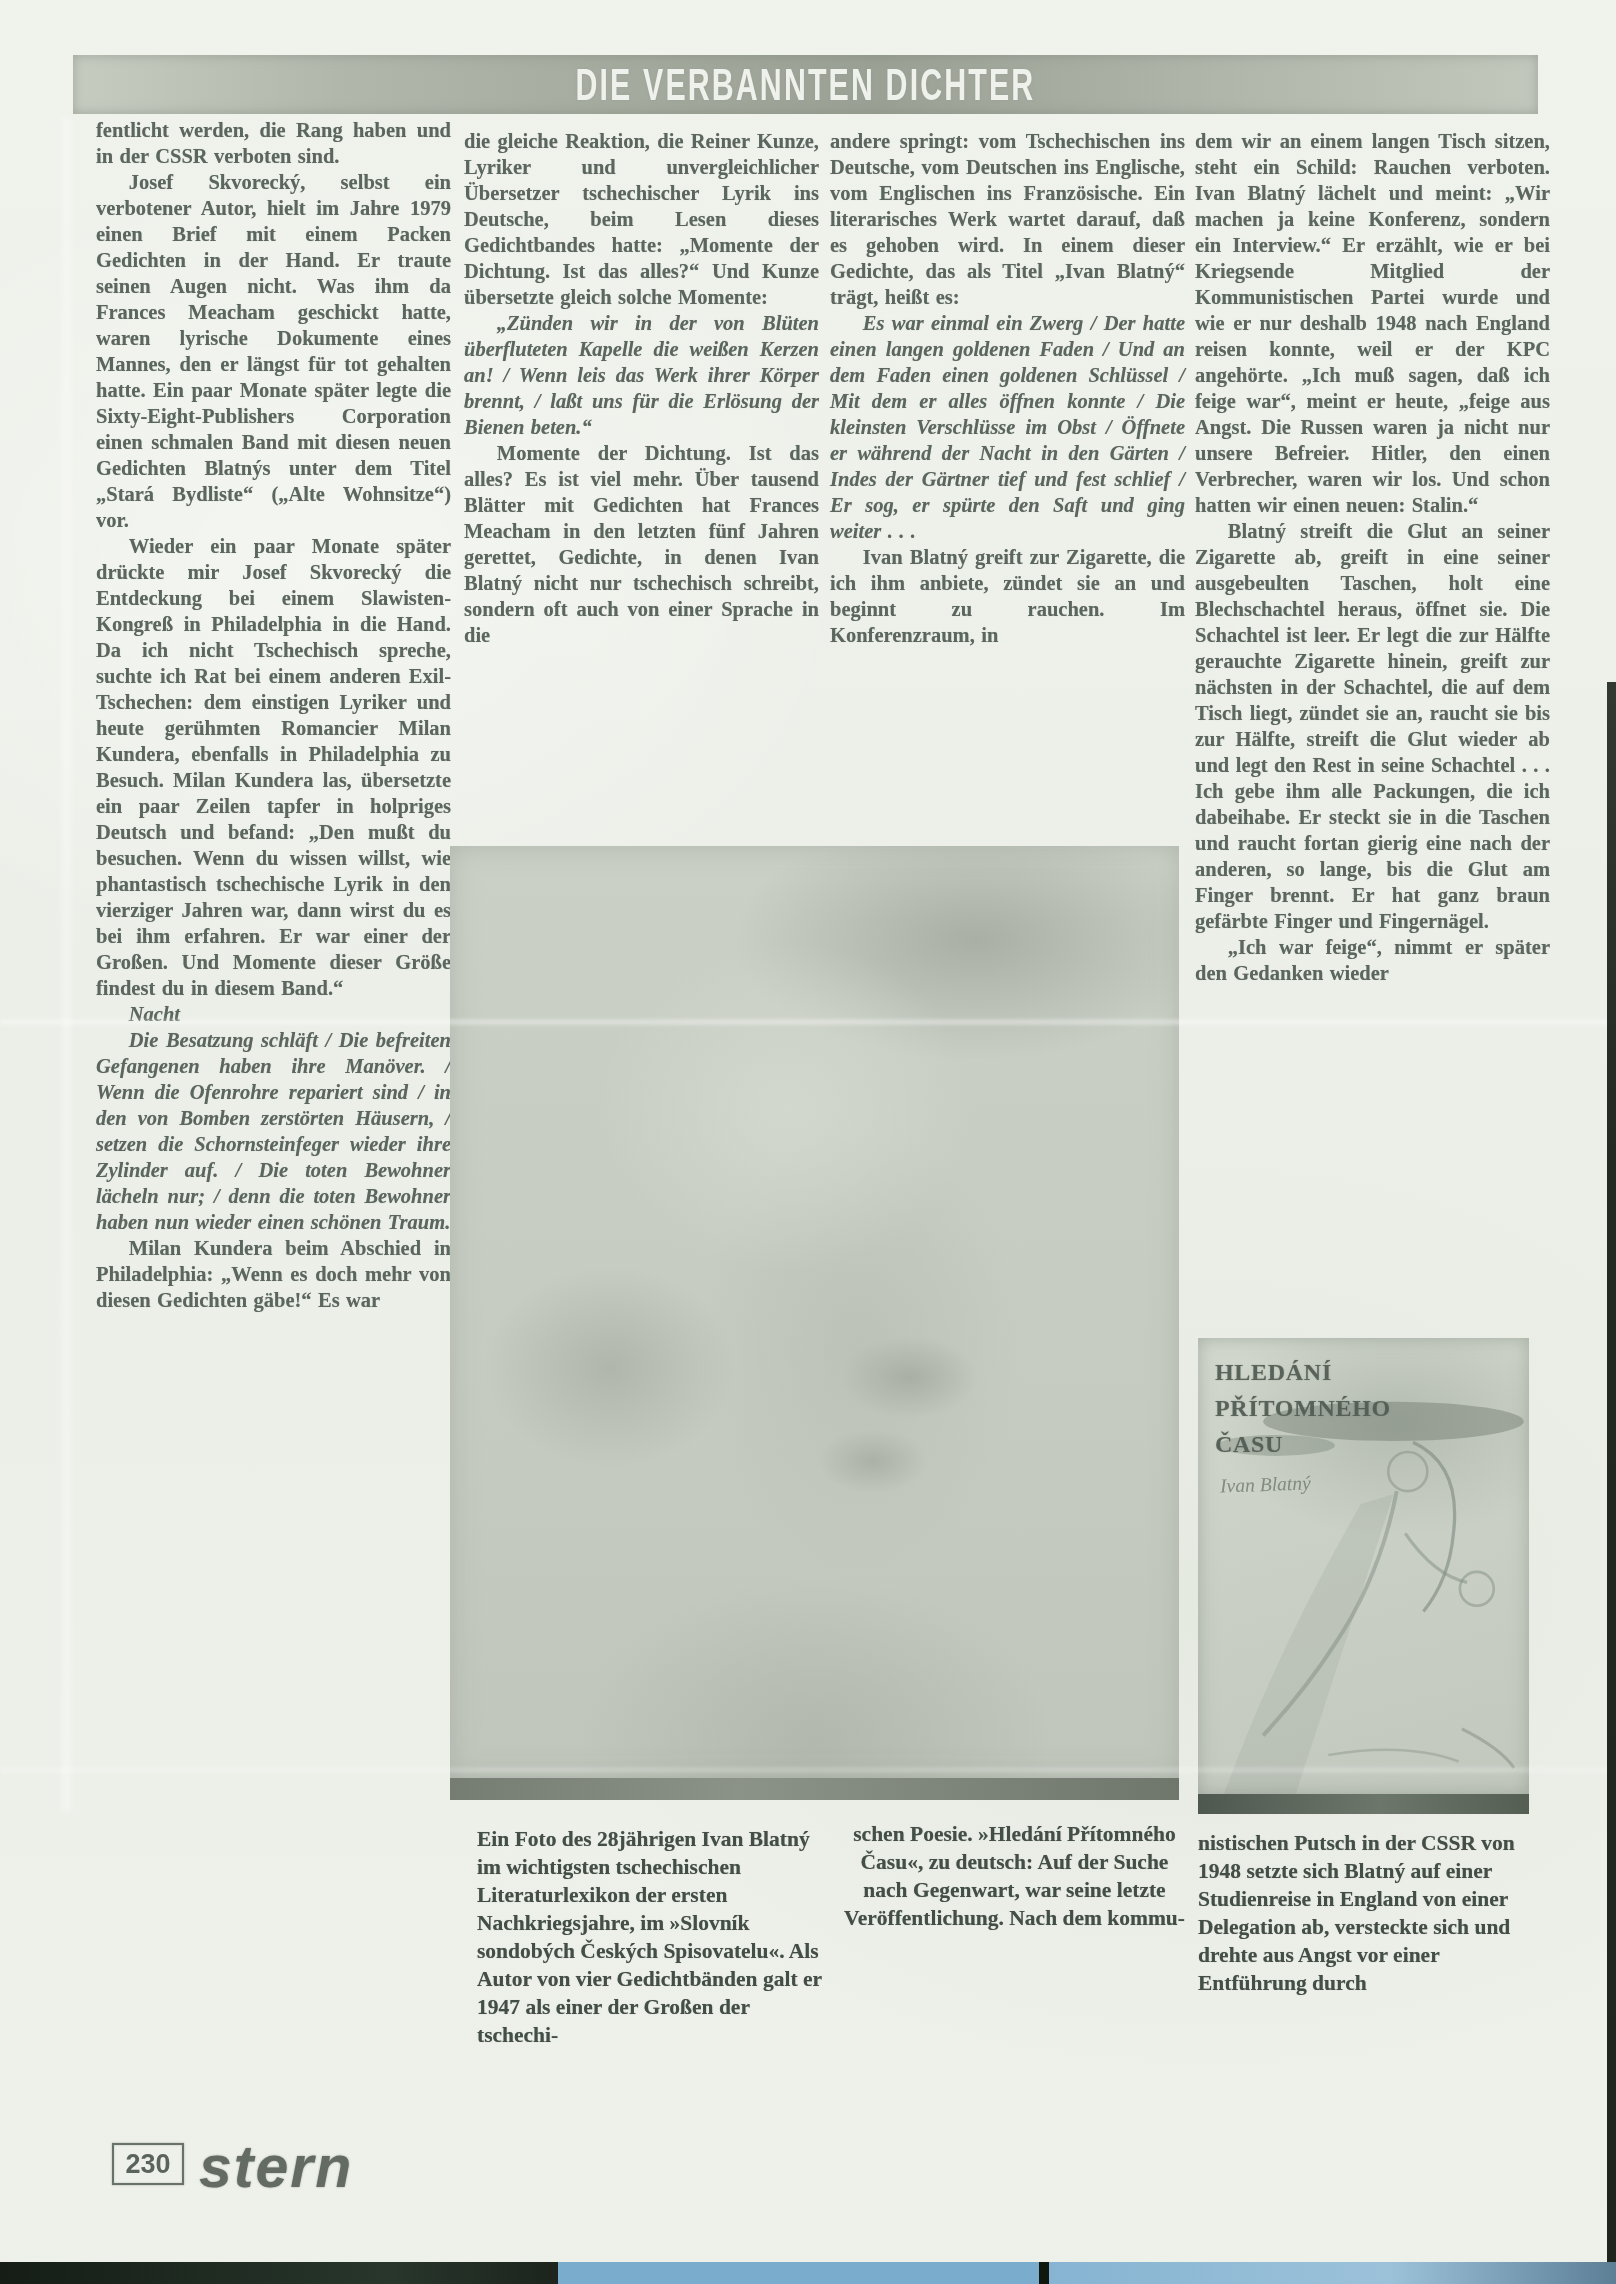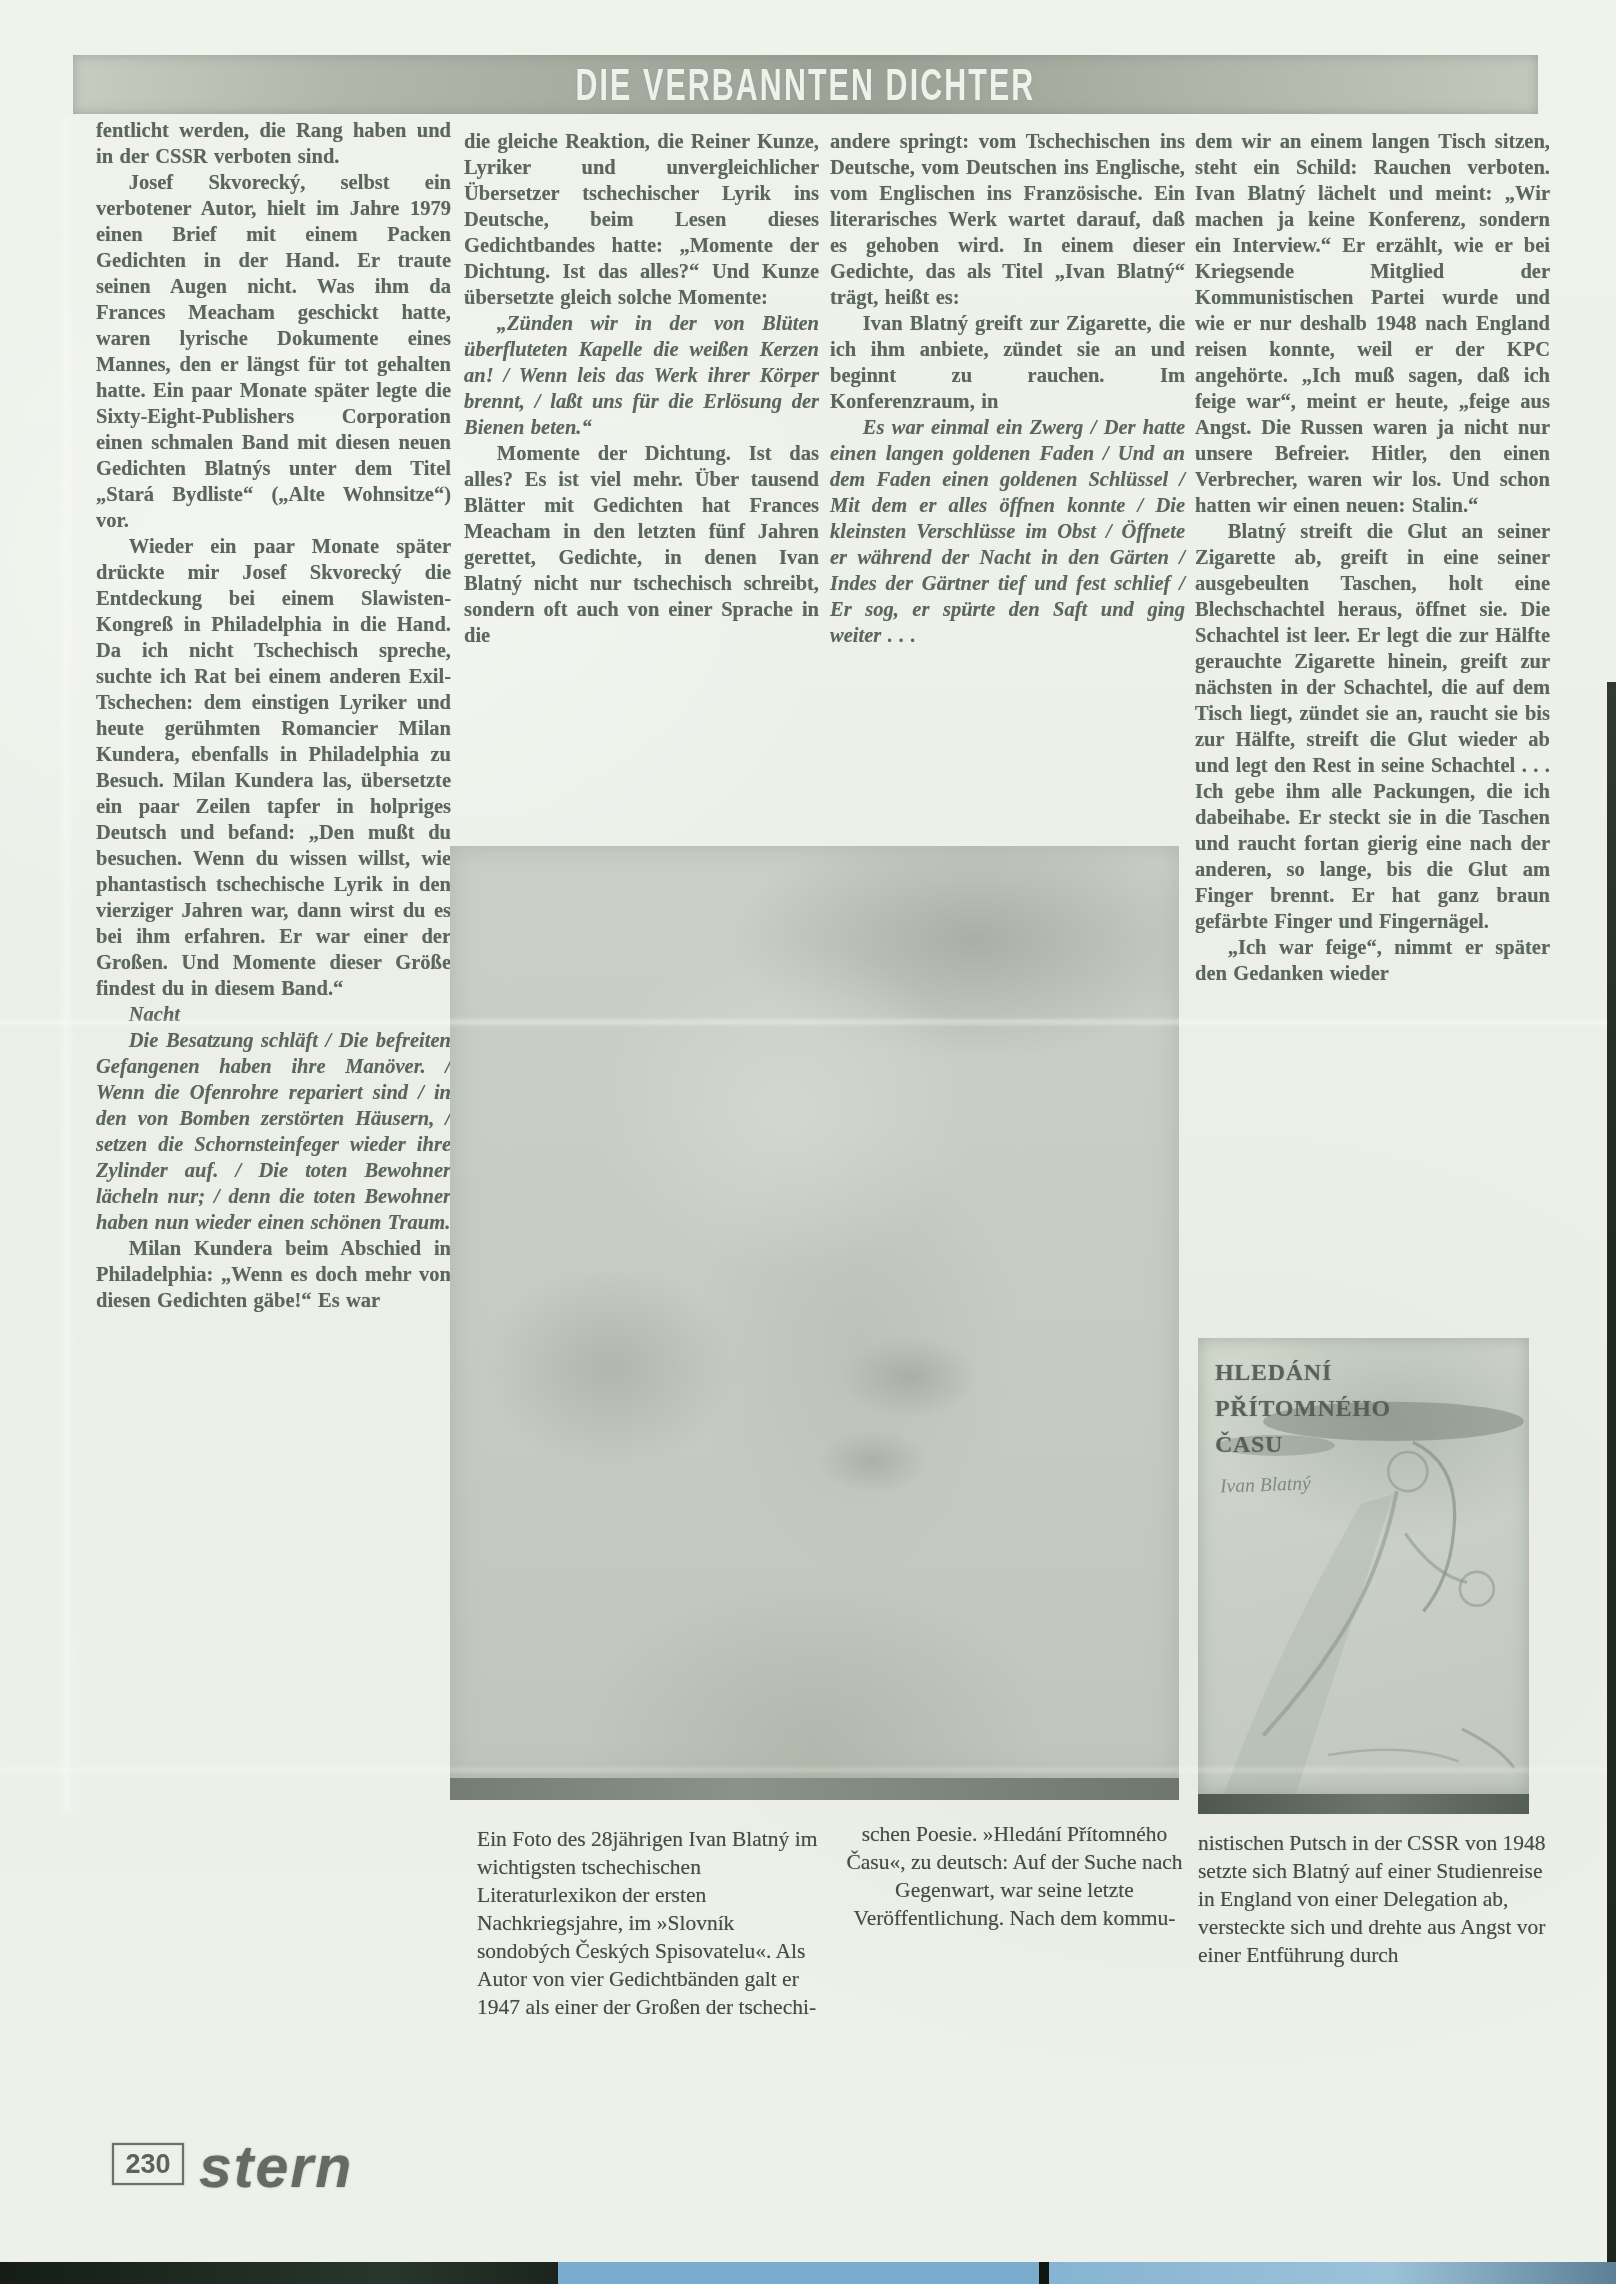--- a/index.html
+++ b/index.html
@@ -79,21 +79,21 @@
     font-style:italic;font-size:19.6px;color:rgba(110,121,111,0.8);
     transform:rotate(-2deg);
   }
   .cover-bottom{
     position:absolute;left:1198px;top:1794px;width:331px;height:19.6px;
     background:linear-gradient(90deg,#4f584e,#6d766b 55%,#555e53);
   }
   
   .caption{
     position:absolute;
-    font-weight:400;font-size:21.5px;line-height:28px;color:#434e46;
+    font-weight:700;font-size:21.5px;line-height:28px;color:#434e46;
     text-shadow:0 0 0.7px rgba(70,80,72,0.5);
   }
   
   .page-number{
     position:absolute;left:112px;top:2143px;width:68px;height:38px;
     border:2.6px solid #68716a;display:flex;align-items:center;justify-content:center;
     font-family:"Liberation Sans", sans-serif;font-weight:700;font-size:27px;color:#5b645c;
     box-shadow:0 0 2px rgba(100,110,100,0.5), inset 0 0 2px rgba(100,110,100,0.4);
   }
   .stern-logo{
@@ -129,22 +129,22 @@
       <p class="para poem indent">Die Besatzung schläft / Die befreiten Gefangenen haben ihre Manöver. / Wenn die Ofenrohre repariert sind / in den von Bomben zerstörten Häusern, / setzen die Schornsteinfeger wieder ihre Zylinder auf. / Die toten Bewohner lächeln nur; / denn die toten Bewohner haben nun wieder einen schönen Traum.</p>
       <p class="para body indent">Milan Kundera beim Abschied in Philadelphia: „Wenn es doch mehr von diesen Gedichten gäbe!“ Es war</p>
     </div>
   <div class="col" style="left:464px;top:128px;">
       <p class="para body">die gleiche Reaktion, die Reiner Kunze, Lyriker und unvergleichlicher Übersetzer tschechischer Lyrik ins Deutsche, beim Lesen dieses Gedichtbandes hatte: „Momente der Dichtung. Ist das alles?“ Und Kunze übersetzte gleich solche Momente:</p>
       <p class="para poem indent">„Zünden wir in der von Blüten überfluteten Kapelle die weißen Kerzen an! / Wenn leis das Werk ihrer Körper brennt, / laßt uns für die Erlösung der Bienen beten.“</p>
       <p class="para body indent">Momente der Dichtung. Ist das alles? Es ist viel mehr. Über tausend Blätter mit Gedichten hat Frances Meacham in den letzten fünf Jahren gerettet, Gedichte, in denen Ivan Blatný nicht nur tschechisch schreibt, sondern oft auch von einer Sprache in die</p>
     </div>
   <div class="col" style="left:830px;top:128px;">
       <p class="para body">andere springt: vom Tschechischen ins Deutsche, vom Deutschen ins Englische, vom Englischen ins Französische. Ein literarisches Werk wartet darauf, daß es gehoben wird. In einem dieser Gedichte, das als Titel „Ivan Blatný“ trägt, heißt es:</p>
+      <p class="para poem indent">Es war einmal ein Zwerg / Der hatte einen langen goldenen Faden / Und an dem Faden einen goldenen Schlüssel / Mit dem er alles öffnen konnte / Die kleinsten Verschlüsse im Obst / Öffnete er während der Nacht in den Gärten / Indes der Gärtner tief und fest schlief / Er sog, er spürte den Saft und ging weiter . . .</p>
       <p class="para body indent">Ivan Blatný greift zur Zigarette, die ich ihm anbiete, zündet sie an und beginnt zu rauchen. Im Konferenzraum, in</p>
-      <p class="para poem indent">Es war einmal ein Zwerg / Der hatte einen langen goldenen Faden / Und an dem Faden einen goldenen Schlüssel / Mit dem er alles öffnen konnte / Die kleinsten Verschlüsse im Obst / Öffnete er während der Nacht in den Gärten / Indes der Gärtner tief und fest schlief / Er sog, er spürte den Saft und ging weiter . . .</p>
     </div>
   <div class="col" style="left:1195px;top:128px;">
       <p class="para body">dem wir an einem langen Tisch sitzen, steht ein Schild: Rauchen verboten. Ivan Blatný lächelt und meint: „Wir machen ja keine Konferenz, sondern ein Interview.“ Er erzählt, wie er bei Kriegsende Mitglied der Kommunistischen Partei wurde und wie er nur deshalb 1948 nach England reisen konnte, weil er der KPC angehörte. „Ich muß sagen, daß ich feige war“, meint er heute, „feige aus Angst. Die Russen waren ja nicht nur unsere Befreier. Hitler, den einen Verbrecher, waren wir los. Und schon hatten wir einen neuen: Stalin.“</p>
       <p class="para body indent">Blatný streift die Glut an seiner Zigarette ab, greift in eine seiner ausgebeulten Taschen, holt eine Blechschachtel heraus, öffnet sie. Die Schachtel ist leer. Er legt die zur Hälfte gerauchte Zigarette hinein, greift zur nächsten in der Schachtel, die auf dem Tisch liegt, zündet sie an, raucht sie bis zur Hälfte, streift die Glut wieder ab und legt den Rest in seine Schachtel . . . Ich gebe ihm alle Packungen, die ich dabeihabe. Er steckt sie in die Taschen und raucht fortan gierig eine nach der anderen, so lange, bis die Glut am Finger brennt. Er hat ganz braun gefärbte Finger und Fingernägel.</p>
       <p class="para body indent">„Ich war feige“, nimmt er später den Gedanken wieder</p>
     </div>
 
   <div class="photo"></div>
   <div class="photo-bottom"></div>
 

